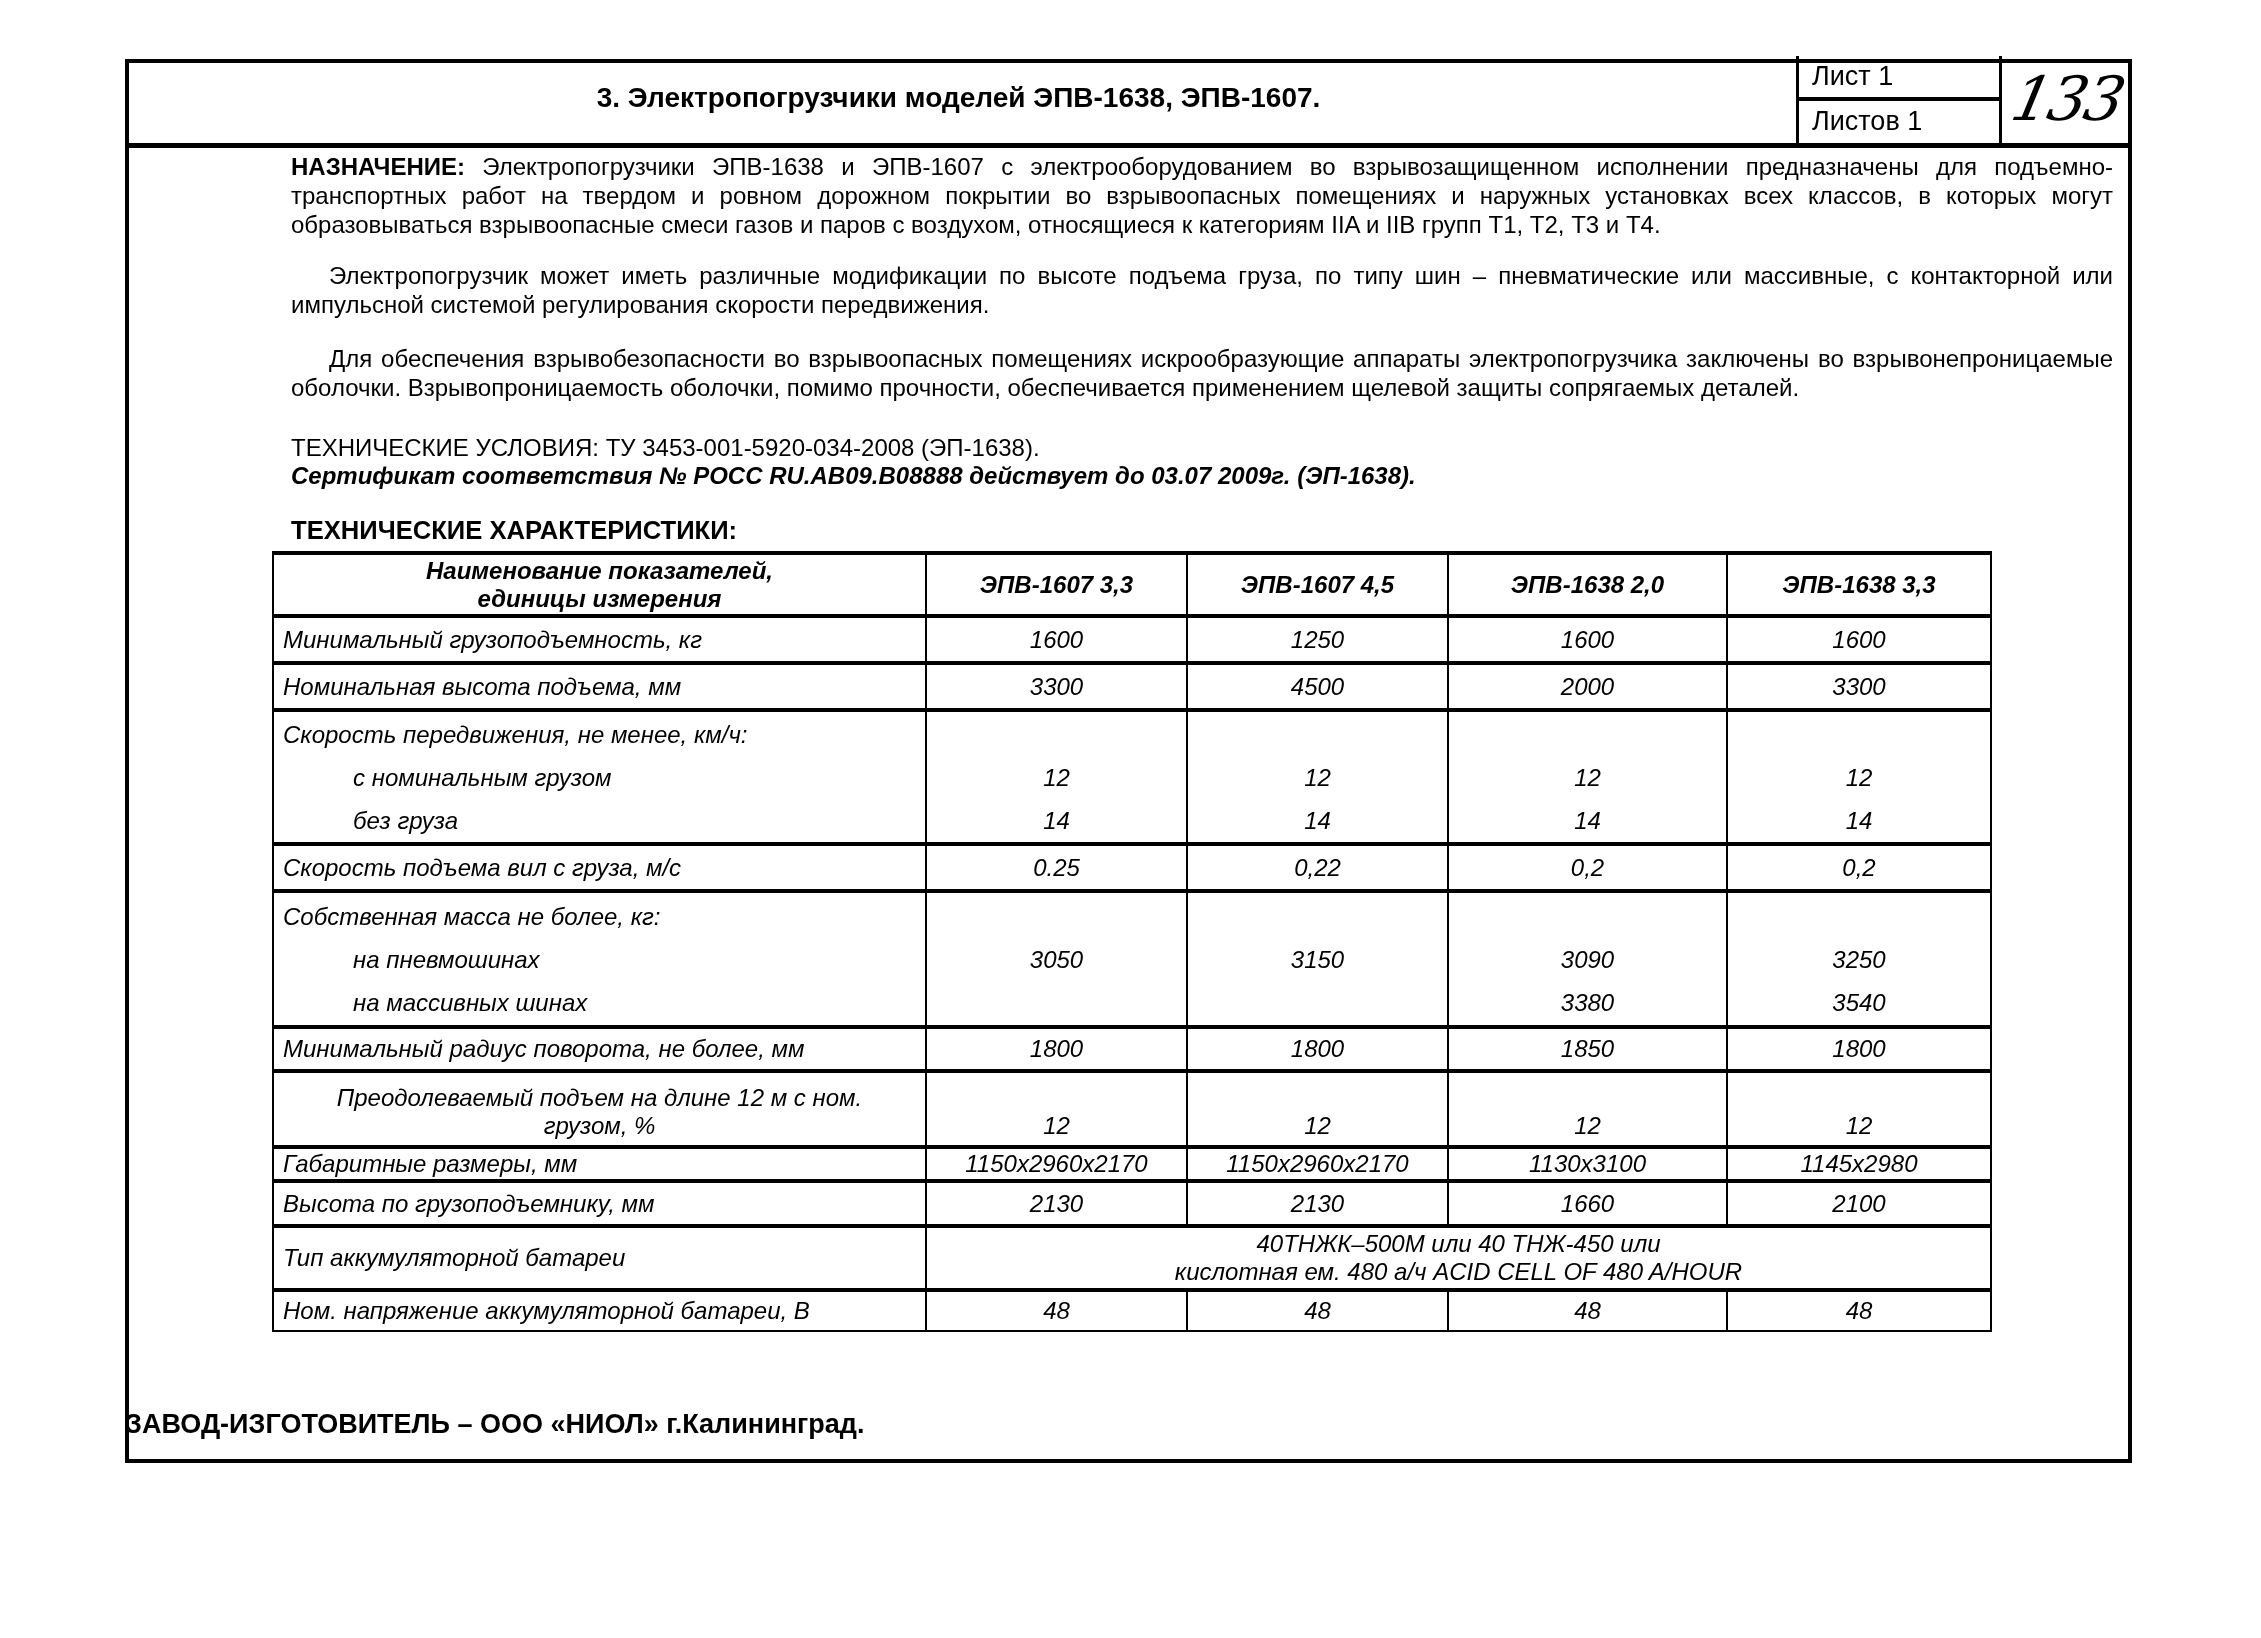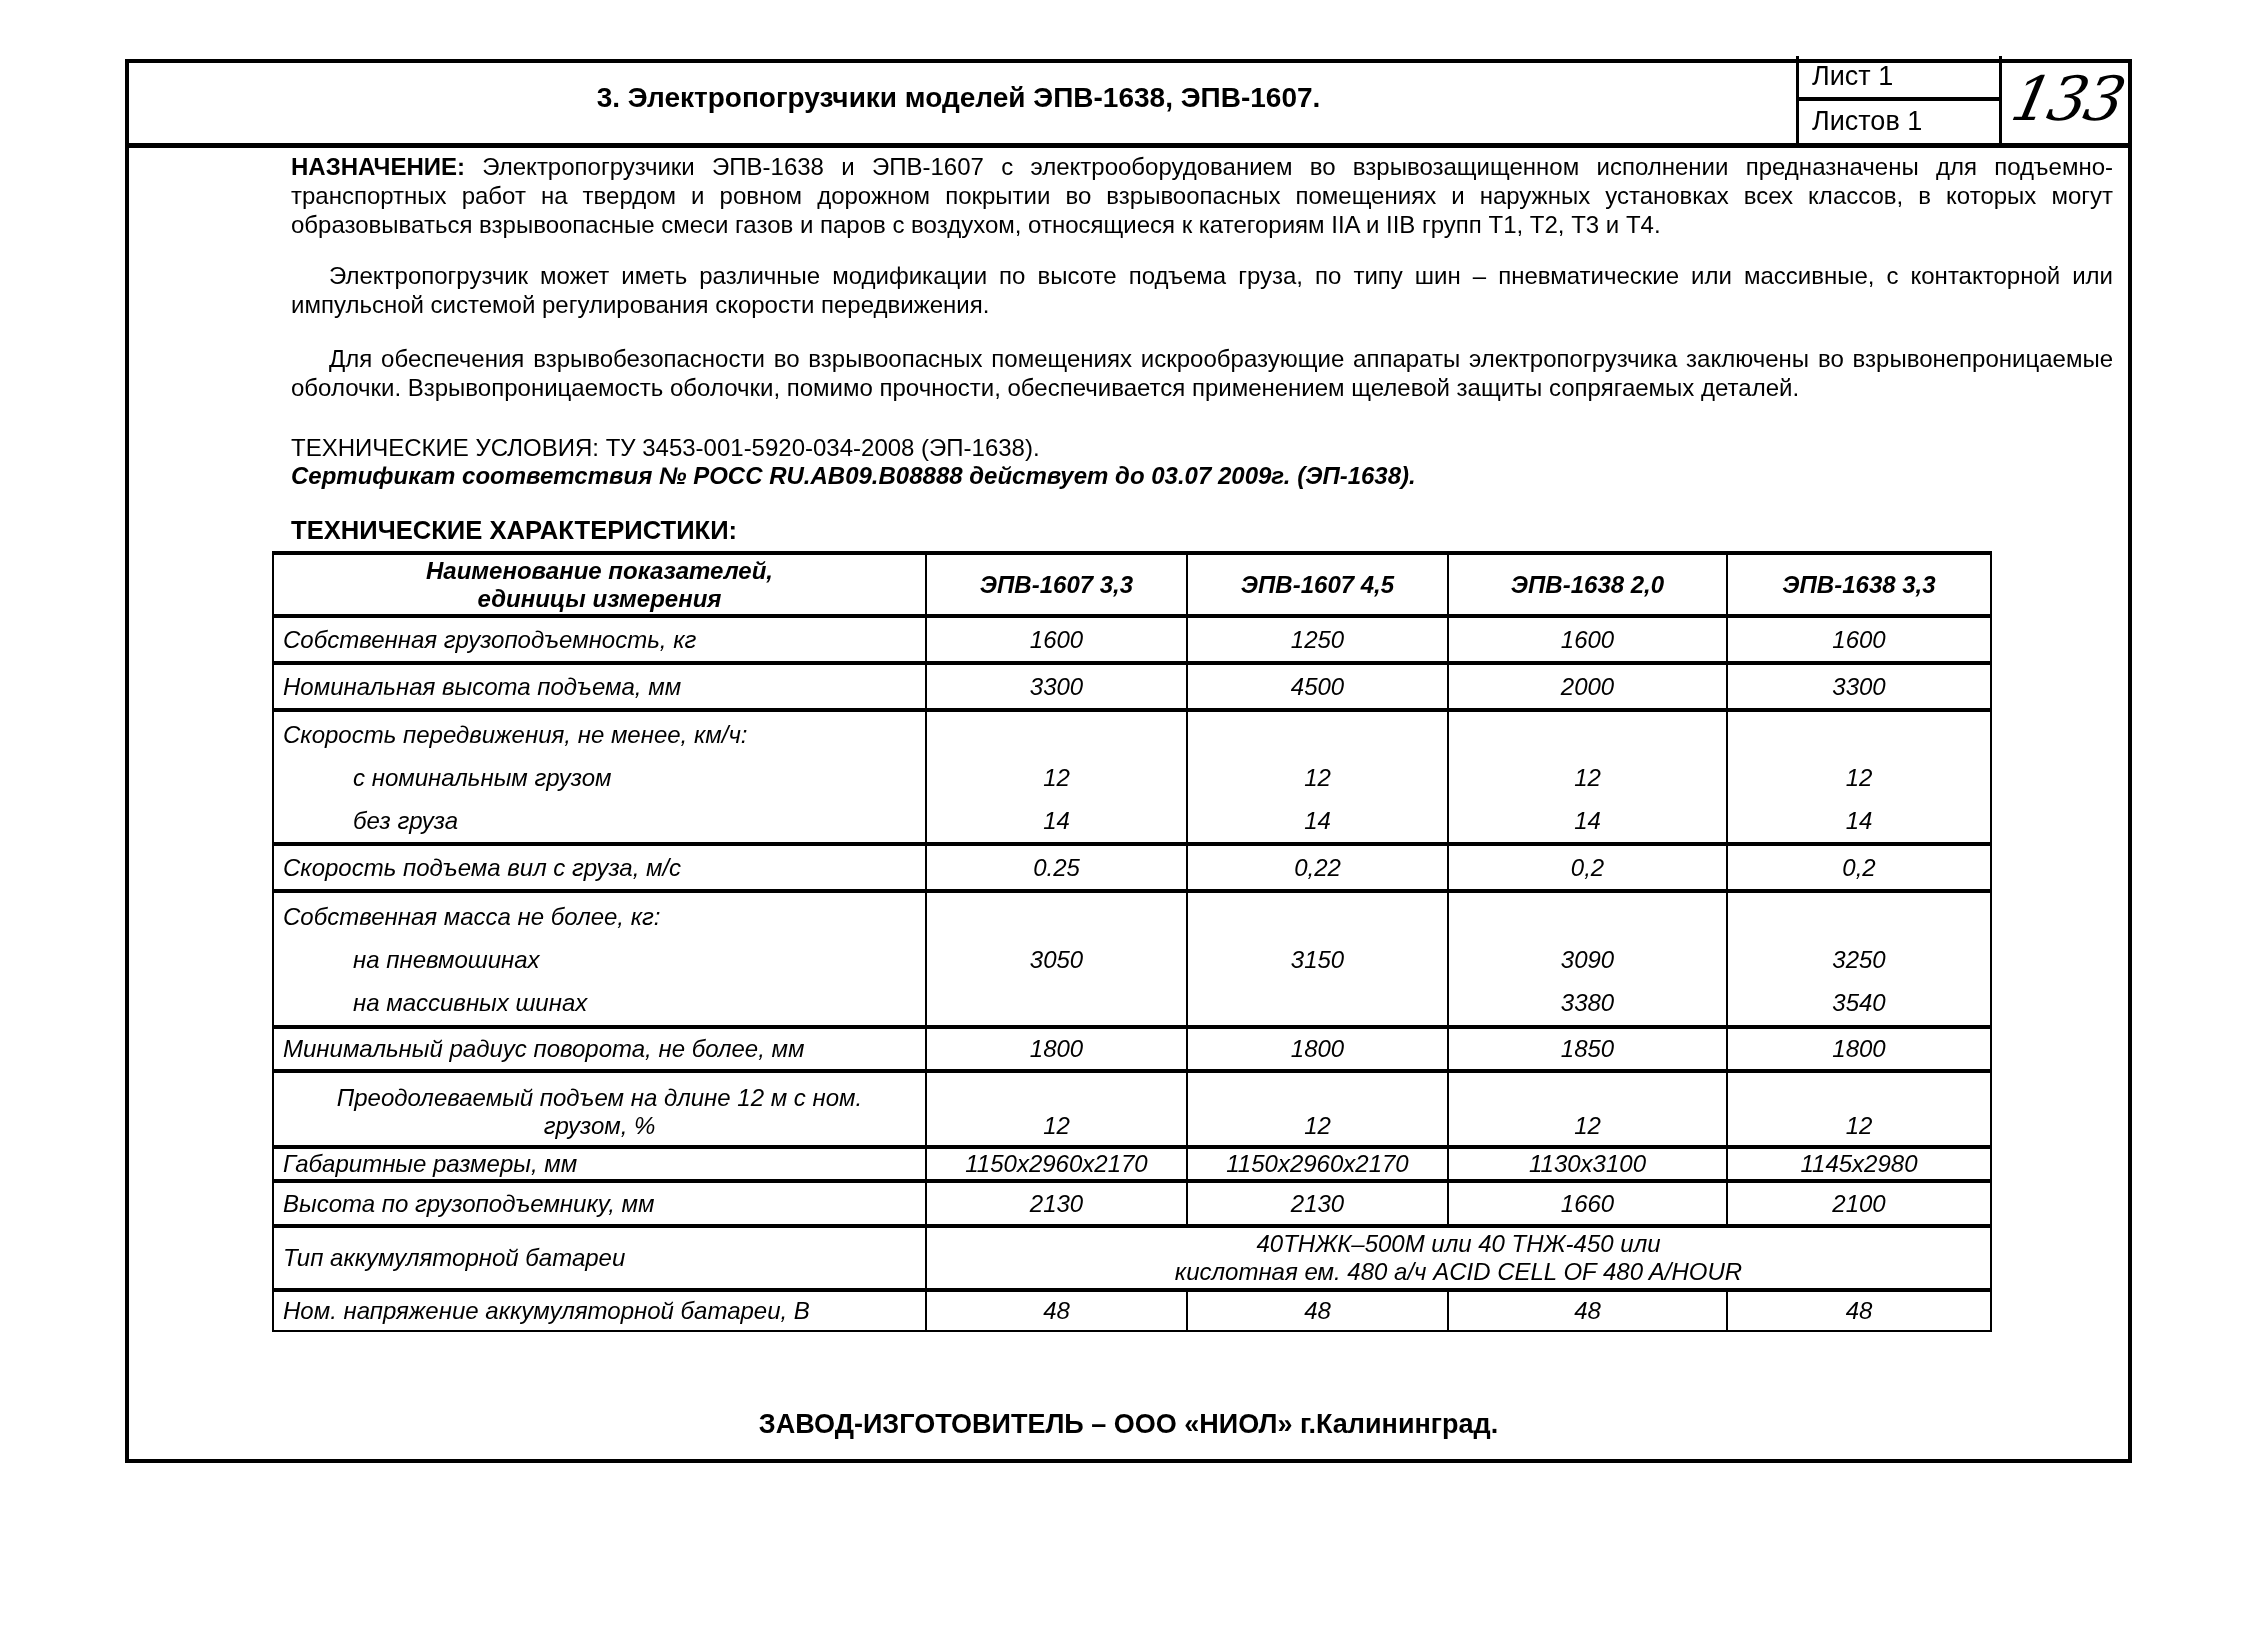--- a/index.html
+++ b/index.html
@@ -26,21 +26,21 @@
   .h2 { position: absolute; left: 291px; font-size: 25.6px; font-weight: bold; }
   table.spec { position: absolute; left: 272px; top: 551px; width: 1717px; border-collapse: collapse;
                font-size: 24px; table-layout: fixed; font-style: italic; }
   table.spec td, table.spec th { border: 2.6px solid #000; padding: 0 9px; vertical-align: middle; }
   table.spec th { font-weight: bold; text-align: center; }
   table.spec td.val { text-align: center; }
   table.spec tr { border-top: 4.5px solid #000; }
   .sub { display: block; line-height: 43px; }
   .sub.indent2 { padding-left: 70px; }
   .valstack span { display: block; line-height: 43px; }
-  .footer { position: absolute; left: 125px; top: 1409px; width: 2007px; text-align: center;
+  .footer { position: absolute; left: 125px; top: 1409px; width: 2007px; 
             font-size: 27px; font-weight: bold; }
 </style>
 </head>
 <body>
 
 <div class="frame"></div>
 <div class="hsep"></div>
 
 <div class="title">3. Электропогрузчики моделей ЭПВ-1638, ЭПВ-1607.</div>
 <div class="sheetbox"></div>
@@ -72,21 +72,21 @@
       <span style="display:block;line-height:28px">Наименование показателей,</span>
       <span style="display:block;line-height:28px">единицы измерения</span>
     </th>
     <th>ЭПВ-1607 3,3</th>
     <th>ЭПВ-1607 4,5</th>
     <th>ЭПВ-1638 2,0</th>
     <th>ЭПВ-1638 3,3</th>
   </tr>
 
   <tr style="height:47px">
-    <td>Собственная грузоподъемность, кг</td>
+    <td>Минимальный грузоподъемность, кг</td>
     <td class="val">1600</td>
     <td class="val">1250</td>
     <td class="val">1600</td>
     <td class="val">1600</td>
   </tr>
 
   <tr style="height:47px">
     <td>Номинальная высота подъема, мм</td>
     <td class="val">3300</td>
     <td class="val">4500</td>

